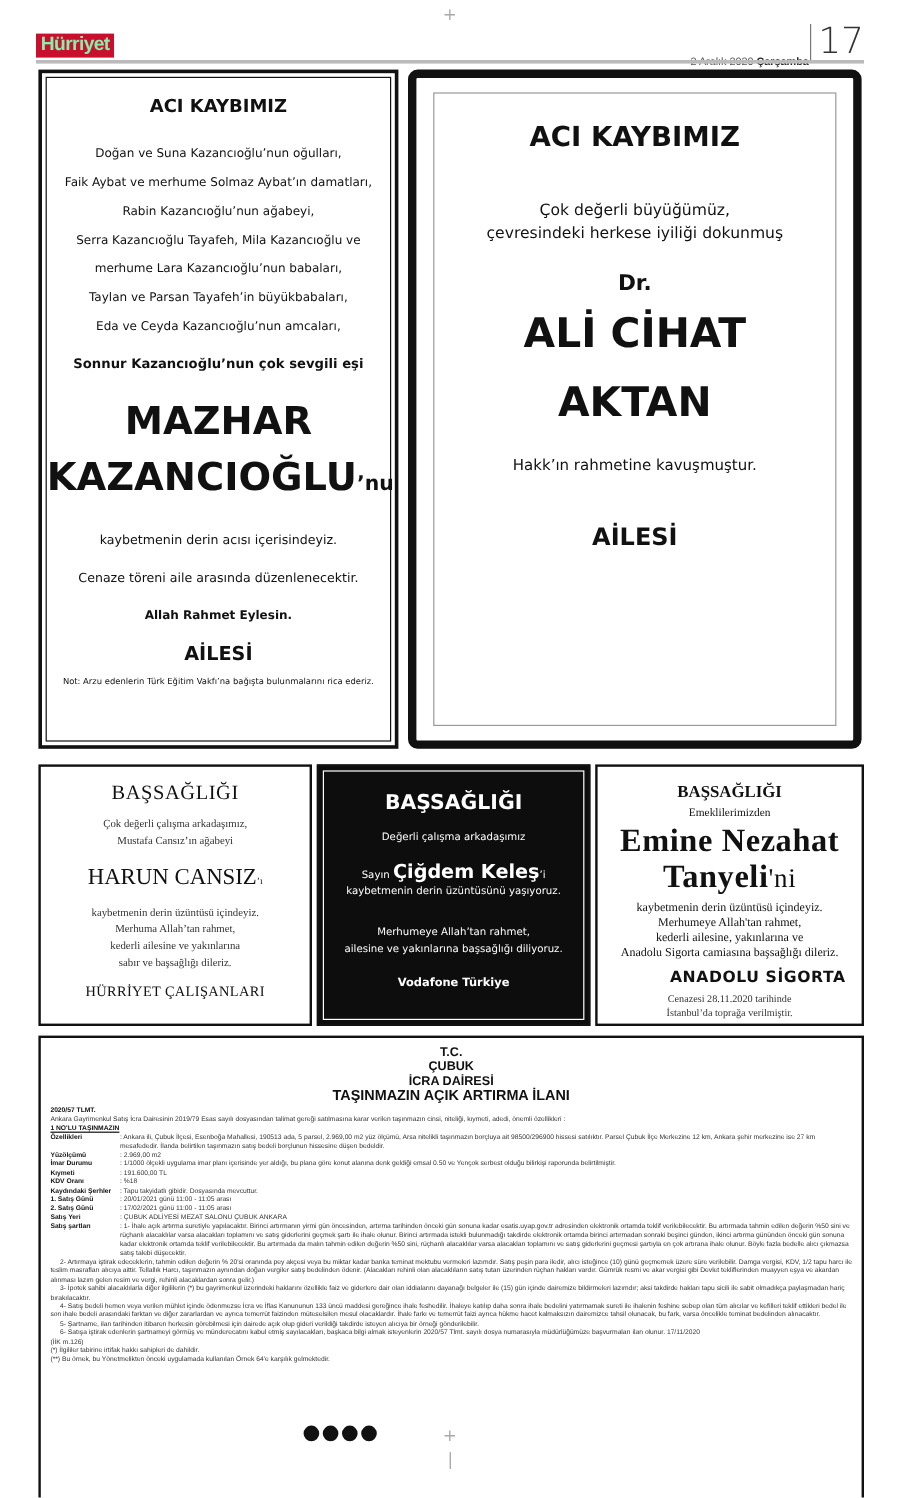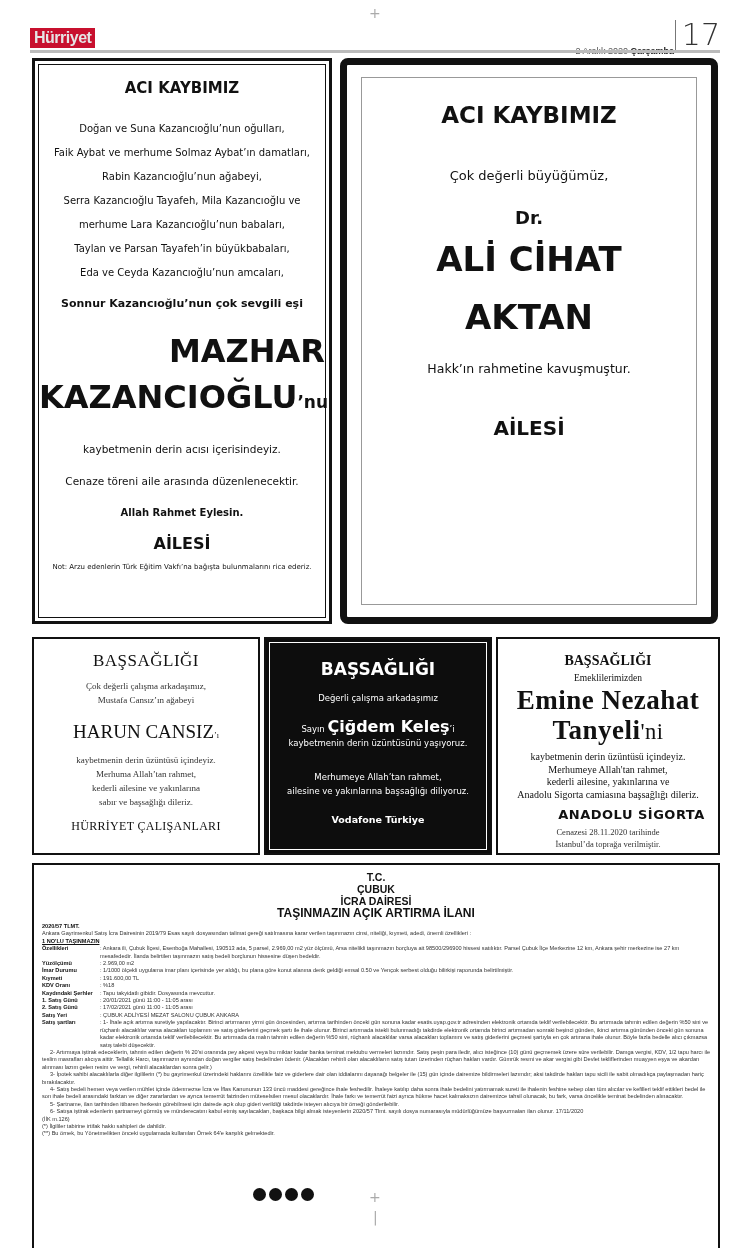--- a/index.html
+++ b/index.html
@@ -1,32 +1,32 @@
 <!DOCTYPE html>
 <html><head>
 <meta charset="utf-8">
 <style>
   * { box-sizing: border-box; margin: 0; padding: 0; }
   body { width: 750px; height: 1248px; background: #fff; font-family: "DejaVu Sans", sans-serif; color: #111; position: relative; overflow: hidden; }
   .crop-mark { position: absolute; color: #aaa; font-size: 14px; font-family: "DejaVu Sans", sans-serif; line-height: 1; }
   .header { position: absolute; left: 30px; top: 26px; width: 690px; height: 26px; }
-  .logo { position: absolute; left: 0; top: 2px; background: #c8102e; color: #e5e5e5; font-family: "Liberation Sans", sans-serif; font-weight: bold; font-size: 16px; padding: 1px 4px; letter-spacing: -0.5px; }
+  .logo { position: absolute; left: 0; top: 2px; background: #c8102e; color: #86efac; font-family: "Liberation Sans", sans-serif; font-weight: bold; font-size: 16px; padding: 1px 4px; letter-spacing: -0.5px; }
   .header-rule { position: absolute; left: 0; top: 24px; width: 690px; height: 3px; background: #bbb; }
   .header-date { position: absolute; right: 46px; top: 20px; font-size: 9px; color: #555; font-family: "Liberation Sans", sans-serif; }
   .header-date b { color: #222; }
   .page-num { position: absolute; right: 0; top: -6px; font-size: 30px; font-weight: 200; color: #333; font-family: "DejaVu Sans", sans-serif; border-left: 1px solid #777; padding-left: 6px; line-height: 30px; }
 
   .box { position: absolute; text-align: center; }
   
   .ob1 { left: 32px; top: 58px; width: 300px; height: 566px; border: 3px solid #111; padding: 3px; }
   .ob1 .inner { border: 1.5px solid #111; width: 100%; height: 100%; padding-top: 14px; }
   .ob1 .title { font-weight: bold; font-size: 15px; margin-bottom: 20px; }
   .ob1 .line { font-size: 10px; line-height: 24px; }
   .ob1 .bold-line { font-size: 11px; font-weight: bold; margin-top: 12px; }
-  .ob1 .bigname { font-weight: bold; font-size: 32px; line-height: 46px; margin-top: 18px; text-align: right; }
+  .ob1 .bigname { font-weight: bold; font-size: 32px; line-height: 46px; margin-top: 18px; }
   .ob1 .bigname small { font-size: 17px; }
   .ob1 .body { font-size: 10.5px; margin-top: 18px; }
   .ob1 .body2 { font-size: 10.5px; margin-top: 20px; }
   .ob1 .rahmet { font-size: 10px; font-weight: bold; margin-top: 20px; }
   .ob1 .ailesi { font-size: 16px; font-weight: bold; margin-top: 16px; }
   .ob1 .note { font-size: 7px; margin-top: 10px; }
 
   
   .ob2 { left: 340px; top: 58px; width: 378px; height: 566px; border: 7px solid #111; border-radius: 8px; padding: 12px 14px; }
   .ob2 .inner { border: 1px solid #999; width: 100%; height: 100%; padding-top: 24px; }
@@ -111,20 +111,21 @@
     <div class="rahmet">Allah Rahmet Eylesin.</div>
     <div class="ailesi">AİLESİ</div>
     <div class="note">Not: Arzu edenlerin Türk Eğitim Vakfı’na bağışta bulunmalarını rica ederiz.</div>
   </div>
 </div>
 
 <div class="box ob2">
   <div class="inner">
     <div class="title">ACI KAYBIMIZ</div>
     <div class="line">Çok değerli büyüğümüz,</div>
+    <div class="line">çevresindeki herkese iyiliği dokunmuş</div>
     <div class="dr">Dr.</div>
     <div class="bigname">
       <div>ALİ CİHAT</div>
       <div>AKTAN</div>
     </div>
     <div class="hakk">Hakk’ın rahmetine kavuşmuştur.</div>
     <div class="ailesi">AİLESİ</div>
   </div>
 </div>
 

